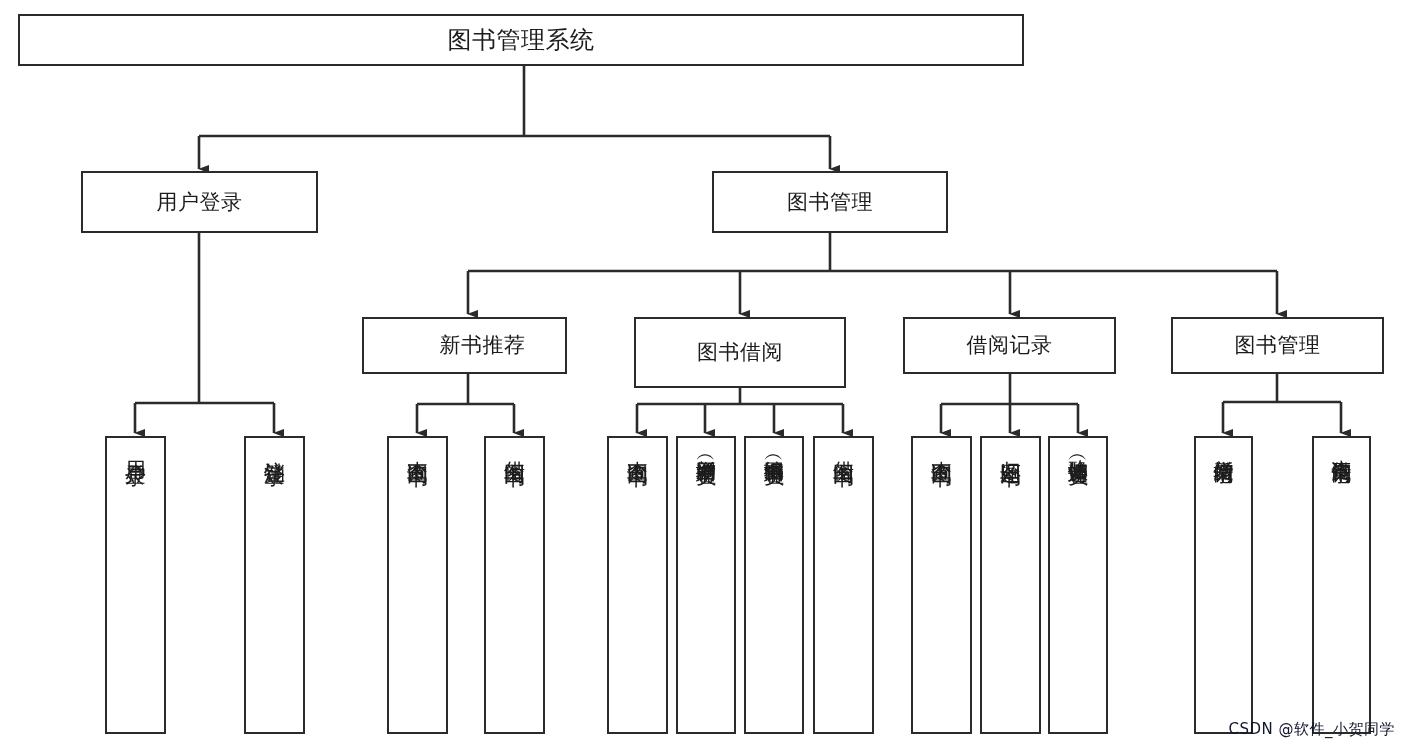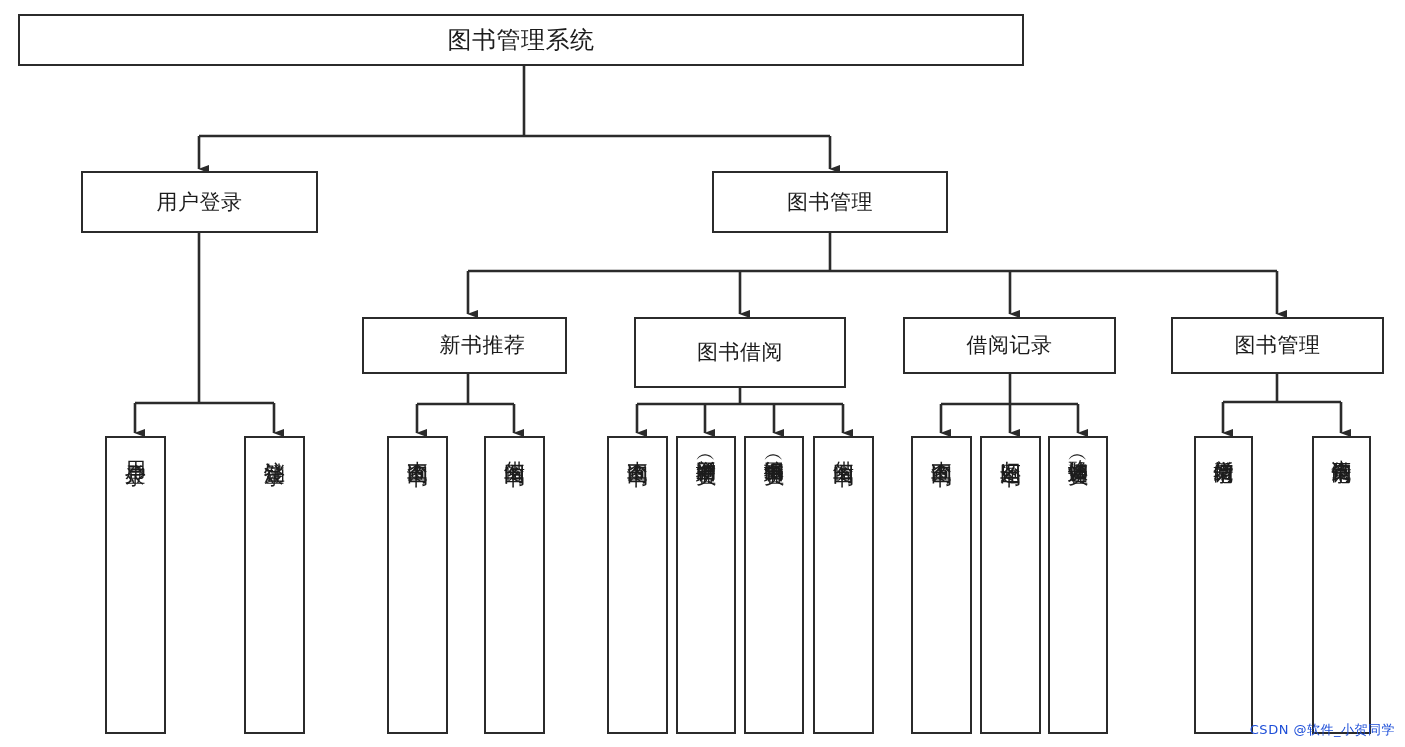--- a/index.html
+++ b/index.html
@@ -65,22 +65,22 @@
     white-space: nowrap;
   }
   .node.vert.tall-text .label {
     font-size: 20px;
     letter-spacing: 1px;
   }
   #watermark {
     position: absolute;
     right: 10px;
     bottom: 8px;
-    font-size: 13px;
-    color: #1d4ed8;
+    font-size: 15px;
+    color: #0f172a;
     letter-spacing: 0.5px;
     white-space: nowrap;
   }
 </style>
 </head>
 <body>
 
 <div id="diagram-root">
 
   <svg id="edges-layer" viewBox="0 0 1405 747" width="1405" height="747" xmlns="http://www.w3.org/2000/svg">

